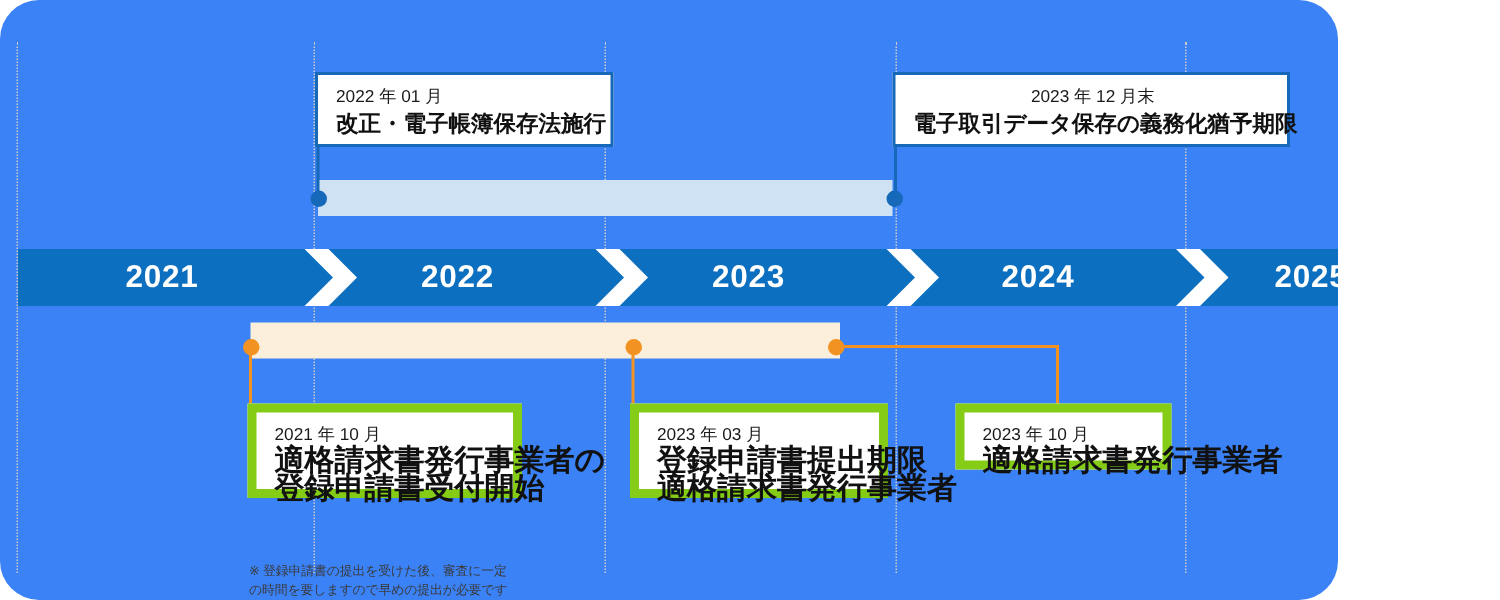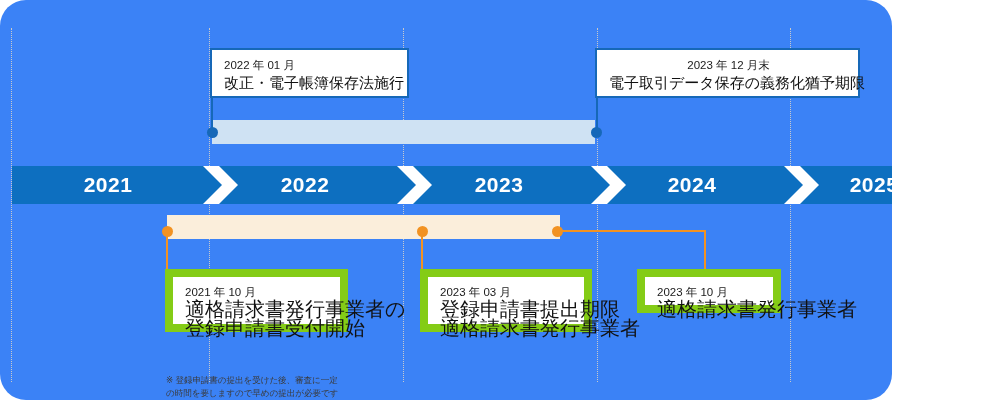--- a/index.html
+++ b/index.html
@@ -69,30 +69,30 @@
   }
 
   
   .callout {
     position: absolute;
     background: #ffffff;
     box-sizing: border-box;
     padding: 7px 10px 8px 12px;
   }
   .callout.blue  { border: 2px solid #1668b8; }
-  .callout.orange{ border: 8px solid #84cc16; }
+  .callout.orange{ border: 6px solid #84cc16; }
   .callout .date {
     font-size: 11.5px;
     color: #1a1a1a;
     line-height: 16px;
     white-space: nowrap;
   }
   .callout .title {
     font-size: 15px;
-    font-weight: normal;
+    font-weight: bold;
     color: #111111;
     line-height: 20px;
     white-space: nowrap;
   }
   .callout.small .title { font-size: 20px; line-height: 19px; }
 
   
   .conn-v {
     position: absolute;
     width: 0;

